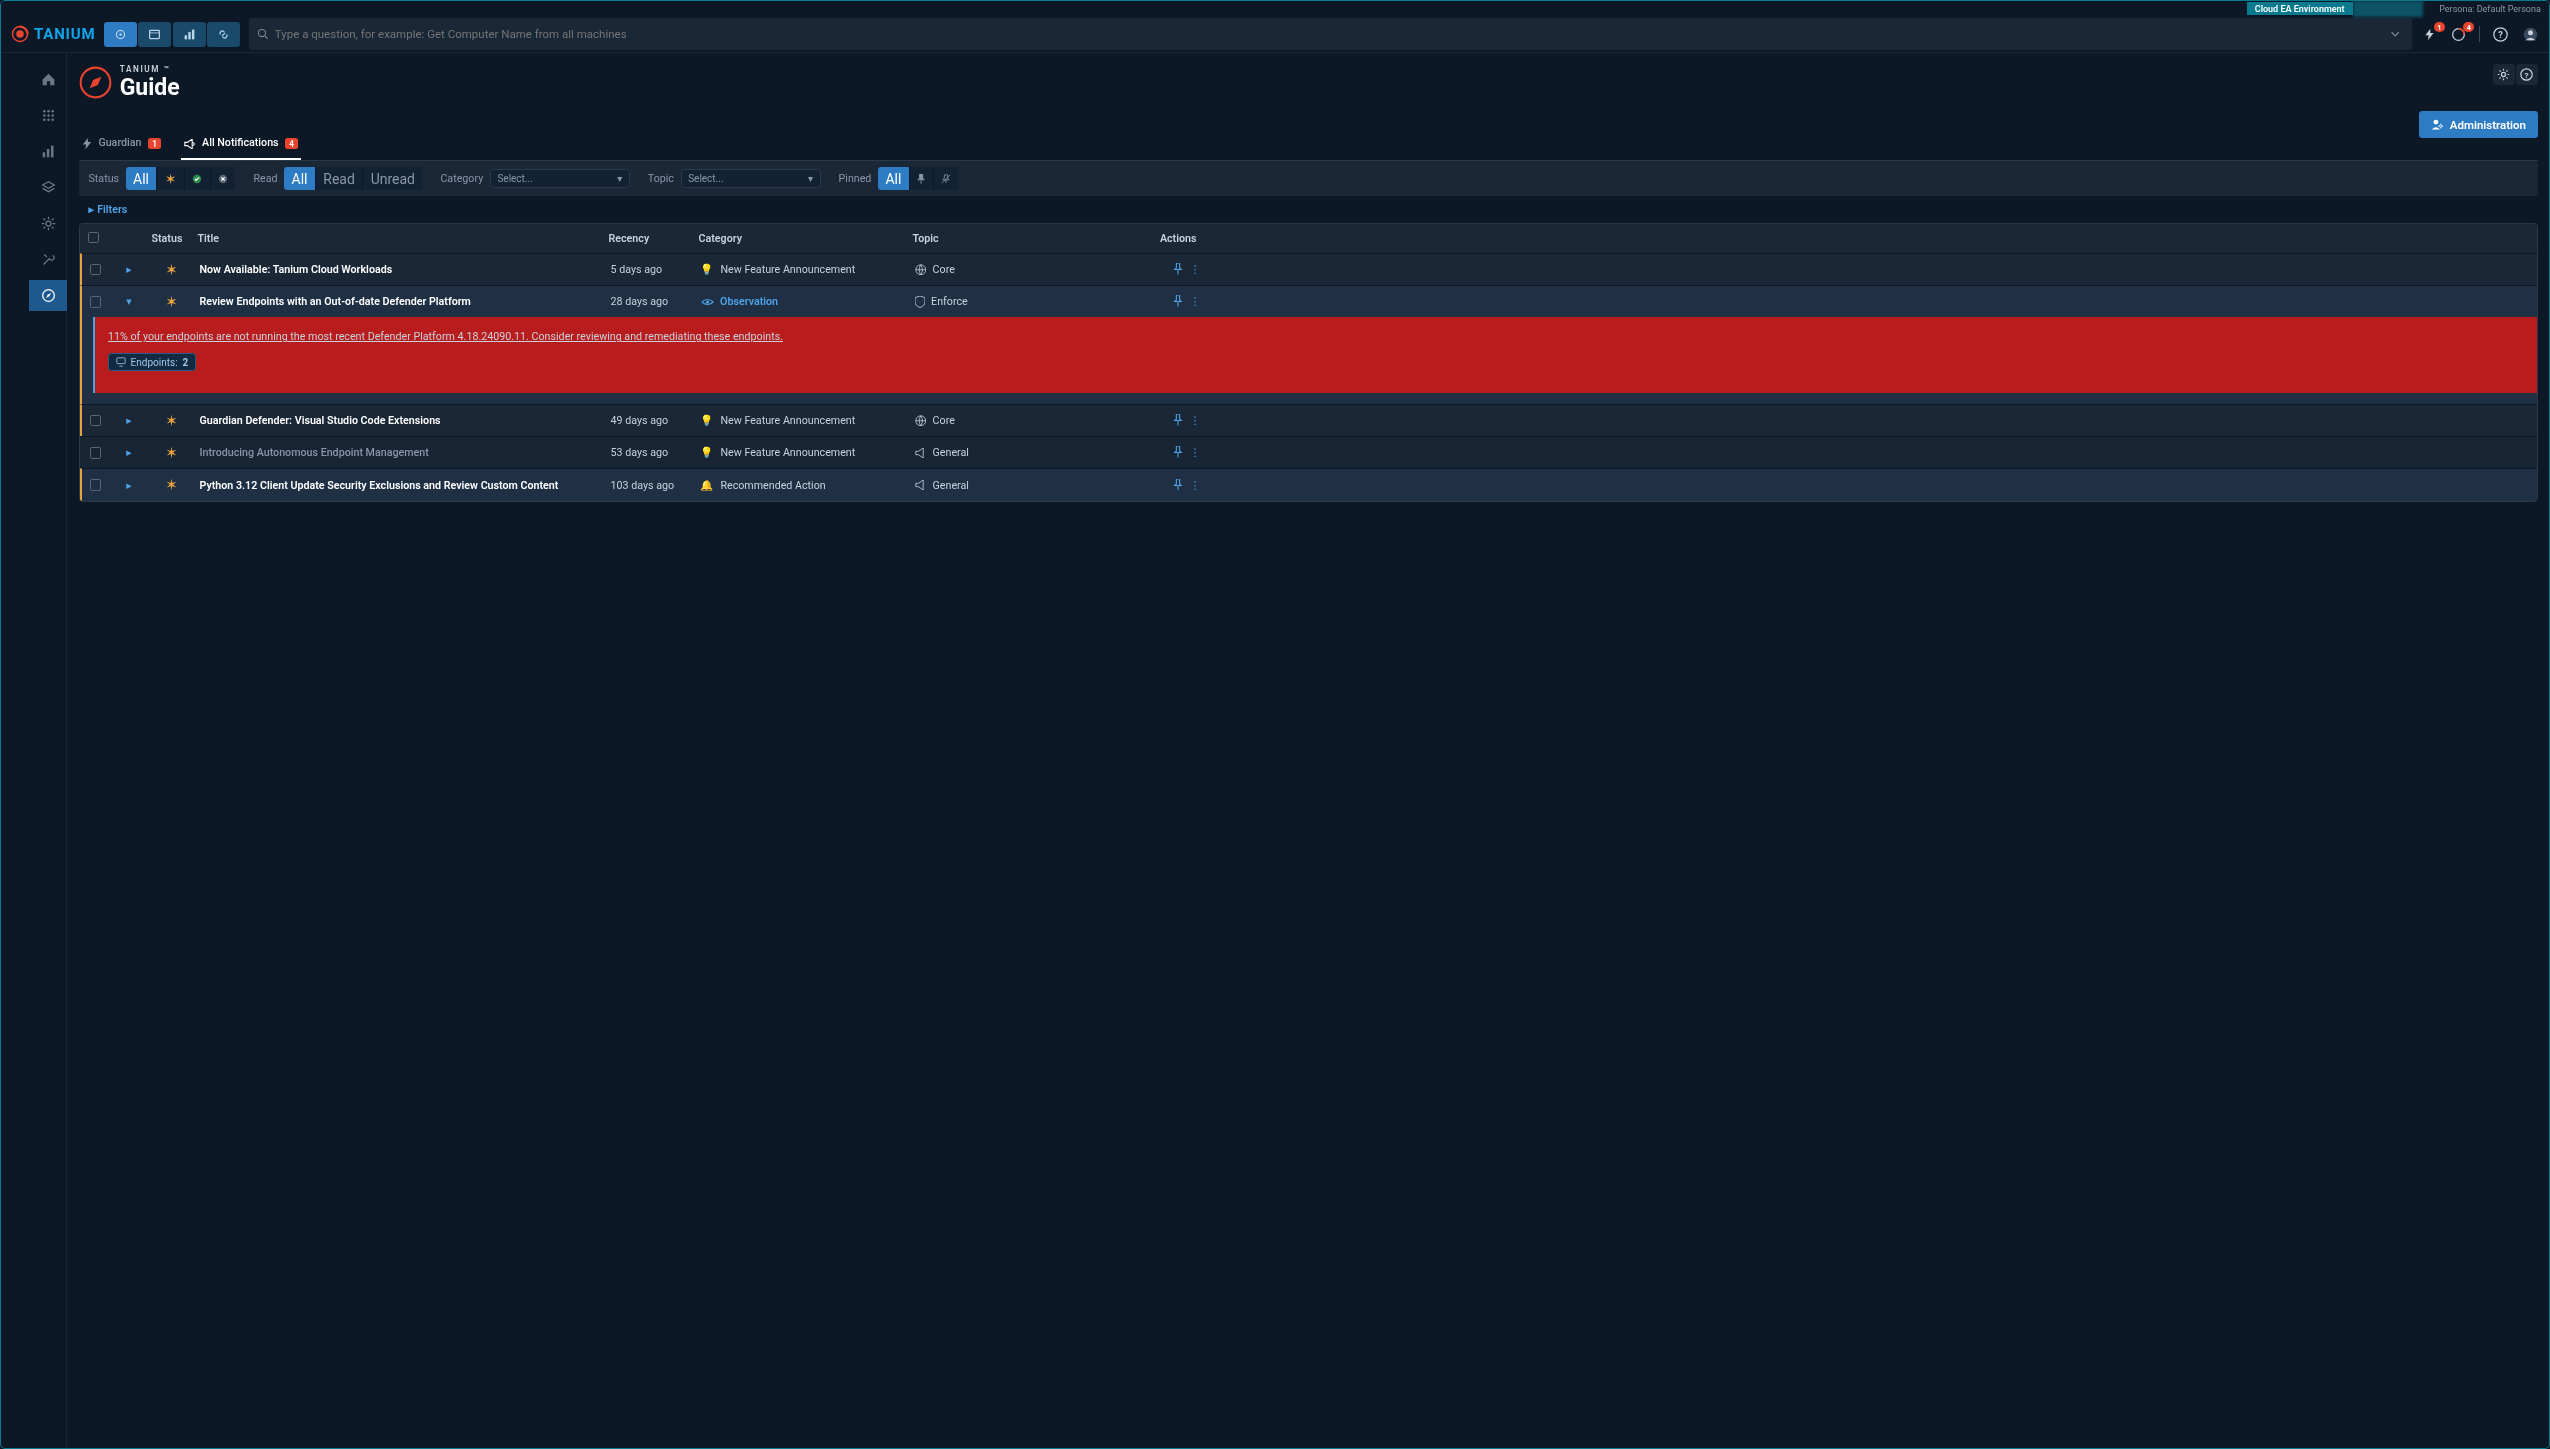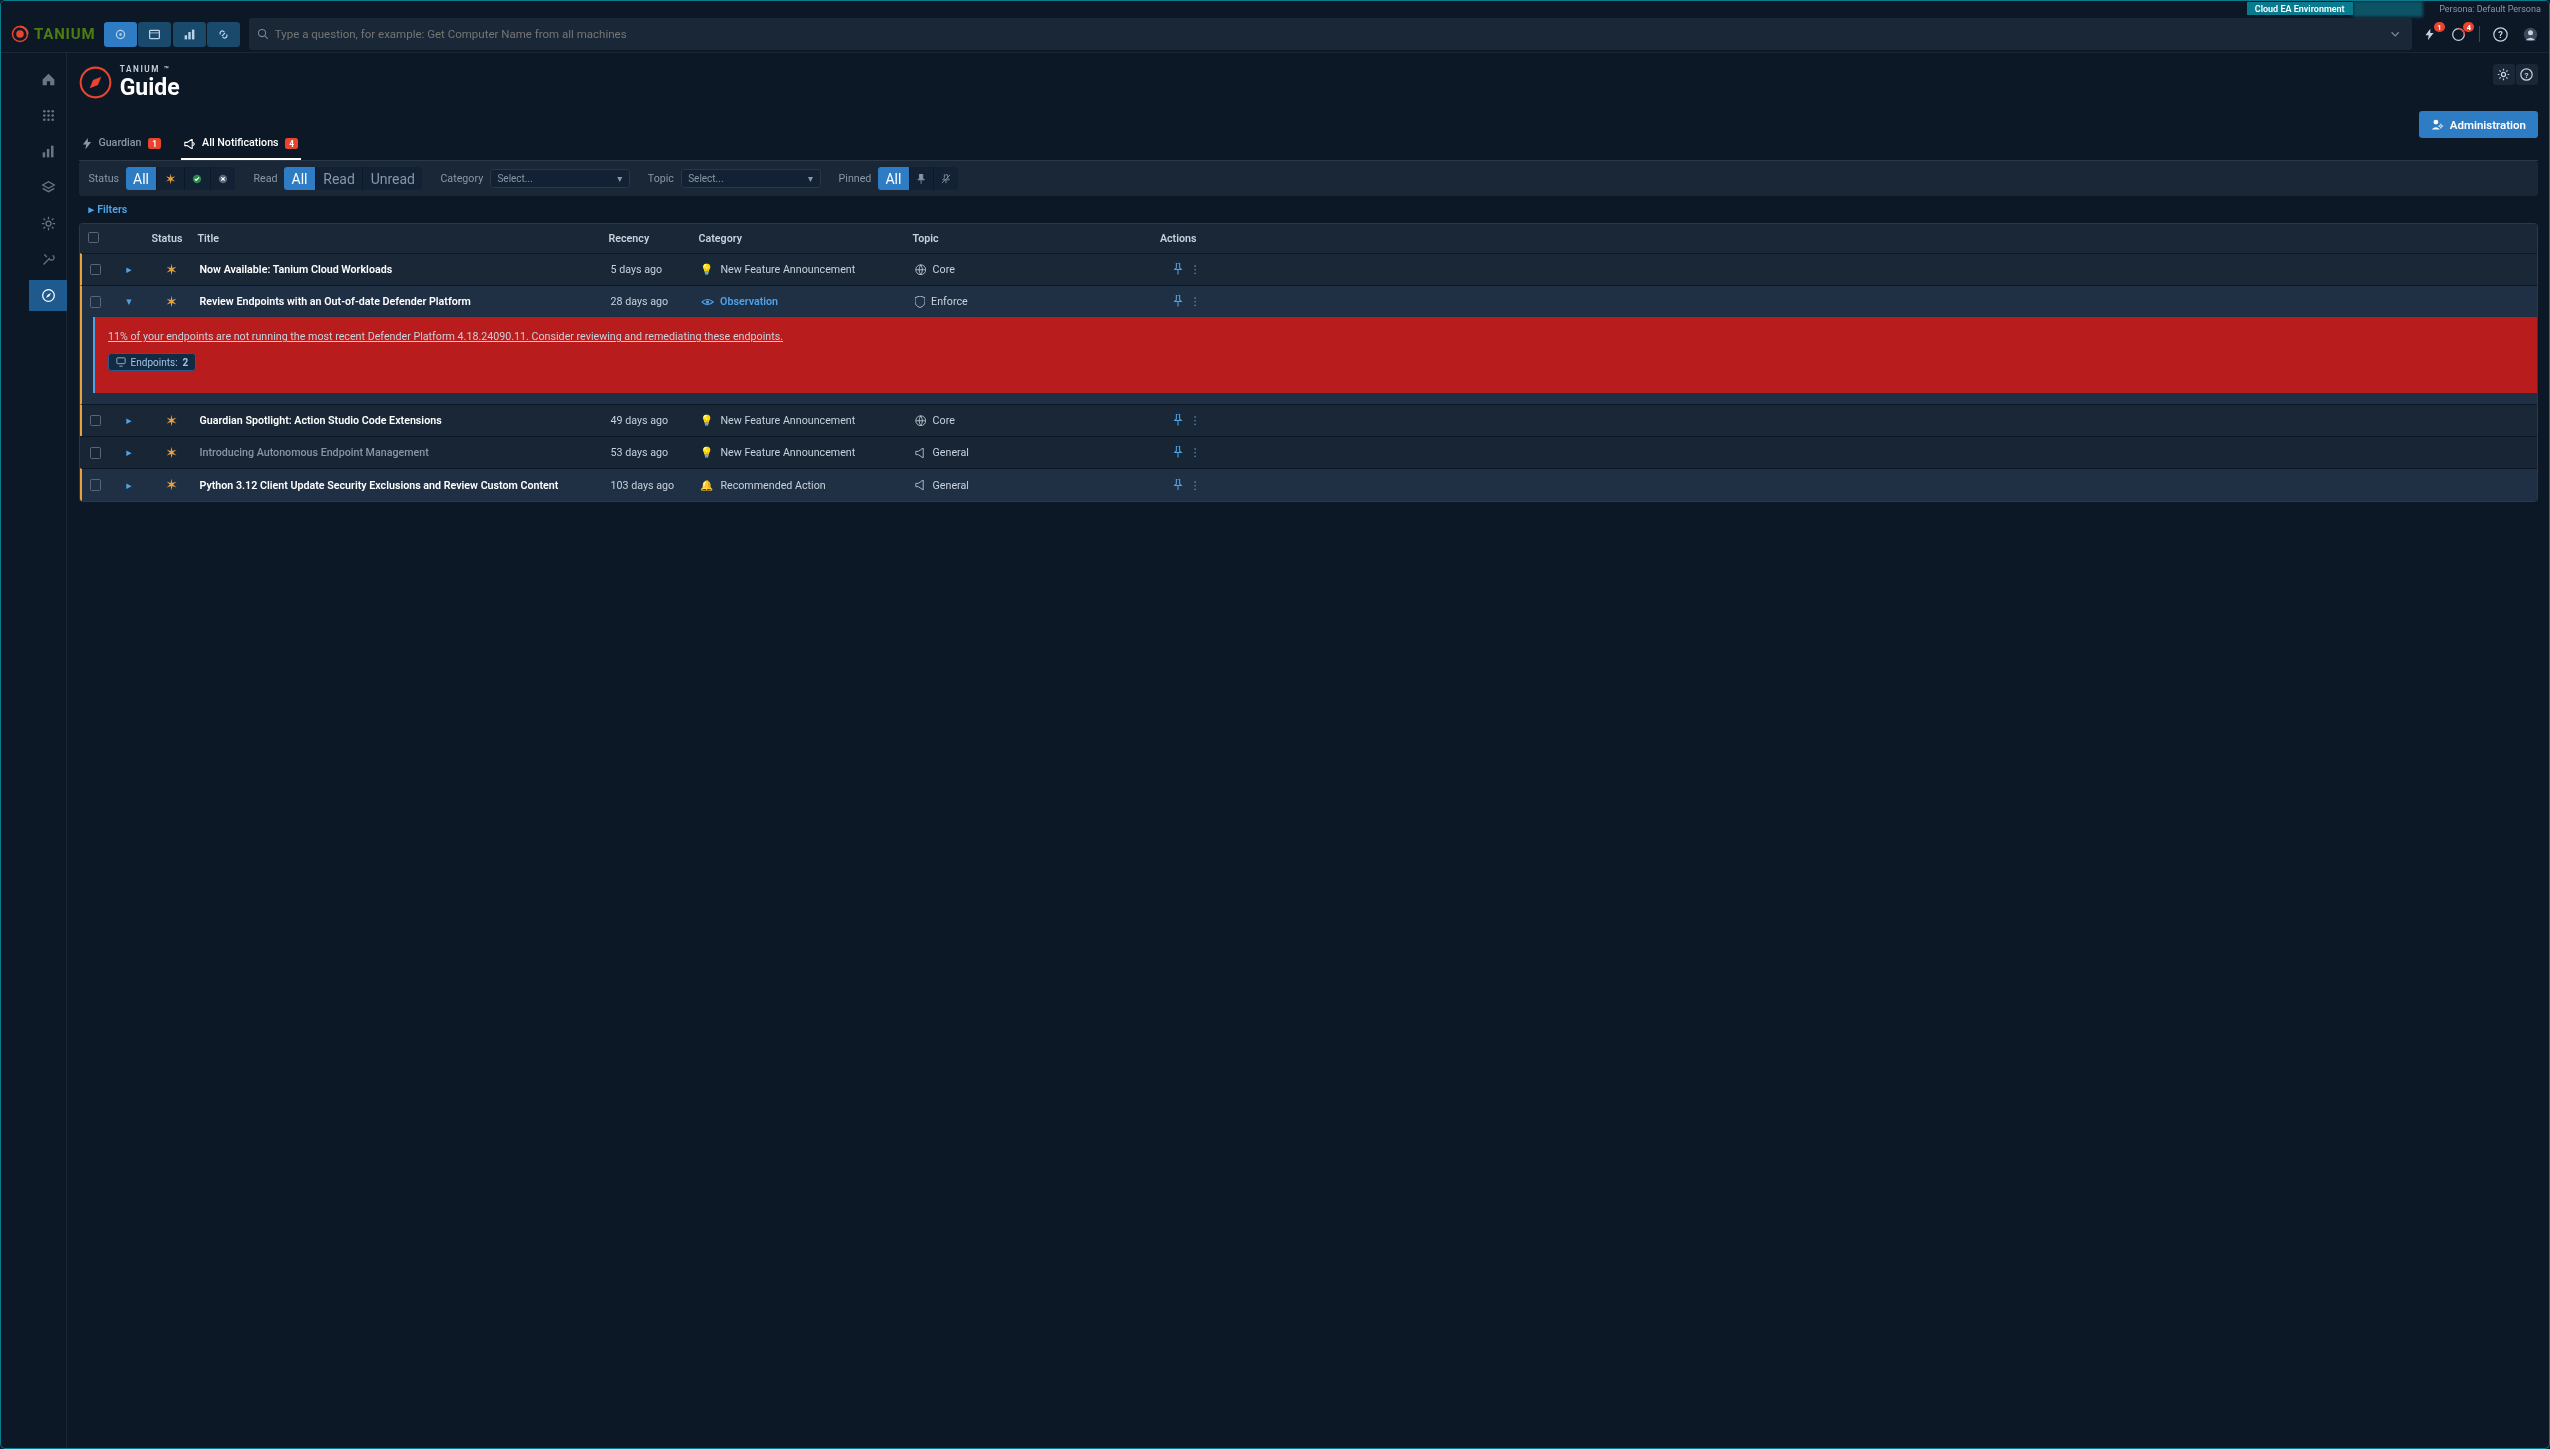--- a/index.html
+++ b/index.html
@@ -3,21 +3,21 @@
 <meta charset="utf-8">
 <style>
 * { margin:0; padding:0; box-sizing:border-box; font-family:-apple-system,BlinkMacSystemFont,'Segoe UI',Roboto,sans-serif; }
 body { background:#0d1826; color:#c8d1dc; font-size:10.7px; overflow:hidden; }
 .app { display:flex; flex-direction:column; height:100vh; width:100vw; border:1.6px solid #0a7b8f; border-radius:5px; overflow:hidden; }
 .topbar-strip { height:15.6px; background:#0d1826; display:flex; justify-content:flex-end; align-items:center; font-size:9px; }
 .env-badge { background:#0a7b8f; color:#fff; padding:1.6px 8.2px; font-weight:600; }
 .env-blur { width:70px; height:100%; background:#0a7b8f; filter:blur(1.6px); opacity:.6; margin-right:8.2px; }
 .persona { color:#8a96a8; padding:0 8.2px; }
 .header { height:36px; background:#0d1826; display:flex; align-items:center; padding:0 10px; gap:8.2px; border-bottom:0.8px solid #1a2736; }
-.logo { display:flex; align-items:center; gap:5px; color:#4d7c0f; font-weight:700; font-size:15px; letter-spacing:0.8px; }
+.logo { display:flex; align-items:center; gap:5px; color:#0ea5e9; font-weight:700; font-size:15px; letter-spacing:0.8px; }
 .logo-mark { width:18px; height:18px; }
 .toolbar-group { display:flex; gap:1.6px; }
 .toolbar-btn { width:33px; height:25px; background:#1a4a6b; border:none; border-radius:3.3px; display:flex; align-items:center; justify-content:center; color:#b8d4eb; cursor:pointer; }
 .toolbar-btn.active { background:#2d7cc4; }
 .searchbox { flex:1; height:32px; background:#1a2736; border-radius:3.3px; display:flex; align-items:center; padding:0 8.2px; gap:6.6px; color:#7a8699; }
 .searchbox input { flex:1; background:none; border:none; color:#c8d1dc; font-size:11.5px; outline:none; }
 .search-caret { width:16.4px; color:#7a8699; cursor:pointer; }
 .header-right { display:flex; align-items:center; gap:11.5px; }
 .icon-btn { position:relative; width:18px; height:18px; color:#c8d1dc; cursor:pointer; display:flex; align-items:center; justify-content:center; }
 .badge { position:absolute; top:-3.3px; right:-6.6px; background:#e8442e; color:#fff; font-size:7.4px; font-weight:700; padding:0.8px 3.3px; border-radius:5px; min-width:10px; text-align:center; }
@@ -437,21 +437,21 @@
           </div>
         </div>
 
         <div class="trow">
           <div class="rmain">
             <div>
                 <div class="chk"></div>
               </div>
             <div class="expand">▸</div>
             <div class="star">✶</div>
-            <div class="title-cell">Guardian Spotlight: Action Studio Code Extensions</div>
+            <div class="title-cell">Guardian Defender: Visual Studio Code Extensions</div>
             <div>49 days ago</div>
             <div class="cat-cell">
                 <span style="color:#e89a6e">💡</span>
                 <span>New Feature Announcement</span>
               </div>
             <div class="topic-cell">
                 <svg width="11.5" height="11.5" viewBox="0 0 14 14">
                   <circle cx="7" cy="7" r="6" fill="none" stroke="currentColor"></circle>
                   <path d="M1 7 L13 7 M7 1 Q11 7 7 13 Q3 7 7 1" fill="none" stroke="currentColor"></path>
                 </svg>

